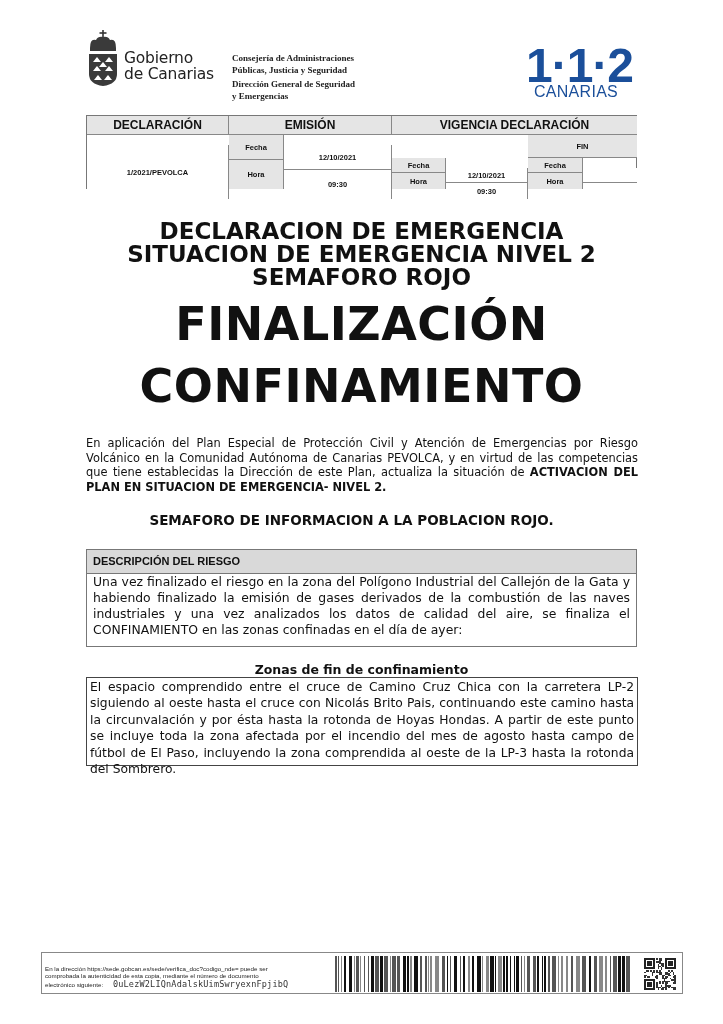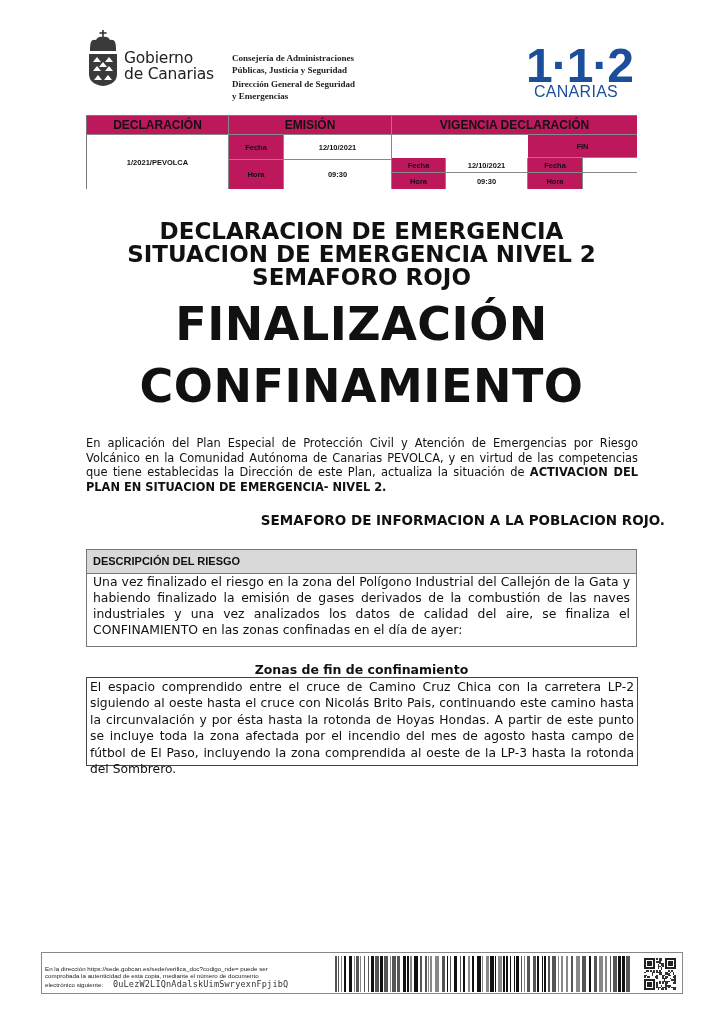--- a/index.html
+++ b/index.html
@@ -13,36 +13,36 @@
   .dept { position: absolute; left: 232px; top: 53px; font-family: "Liberation Serif", serif; font-size: 9px; font-weight: bold; color: #222; line-height: 11.5px; }
   .dept .gap { height: 3px; }
 
   .logo-112 { position: absolute; left: 526px; top: 48px; width: 100px; text-align: center; color: #1b4f9a; }
   .logo-112 .num { font-family: "Liberation Sans", sans-serif; font-weight: bold; font-size: 48px; line-height: 36px; letter-spacing: -1px; }
   .logo-112 .sub { font-family: "Liberation Sans", sans-serif; font-size: 16px; line-height: 16px; letter-spacing: 0.3px; }
 
   
   .htable { position: absolute; left: 86px; top: 115px; width: 551px; height: 74px; border: 1px solid #777; }
   .hcell { position: absolute; border-right: 1px solid #888; border-bottom: 1px solid #888; display: flex; align-items: center; justify-content: center; font-family: "Liberation Sans", sans-serif; font-weight: bold; color: #111; text-align: center; }
-  .gray { background: #be185d; }
-  .white { background: #ffffff; }
+  .gray { background: #e5e5e5; }
+  .white { background: #ffffff; margin-top: 10px; }
   .h-title { font-size: 12px; }
   .h-small { font-size: 7.5px; }
 
   
   .titles { position: absolute; left: 0; top: 220px; width: 723px; text-align: center; font-family: "DejaVu Sans", sans-serif; font-weight: bold; }
   .titles .t1 { font-size: 23px; line-height: 23px; }
   .big { position: absolute; left: 0; width: 723px; text-align: center; font-family: "DejaVu Sans", sans-serif; font-weight: bold; font-size: 46px; letter-spacing: 0.5px; line-height: 52px; }
   .big1 { top: 298px; }
   .big2 { top: 360px; }
 
   
   .intro { position: absolute; left: 86px; top: 436px; width: 552px; font-family: "DejaVu Sans", sans-serif; font-size: 11.4px; line-height: 14.6px; text-align: justify; color: #111; }
   .intro b { font-weight: bold; }
-  .semaforo { position: absolute; left: 0; top: 512px; width: 665px; text-align: right; font-family: "DejaVu Sans", sans-serif; font-weight: bold; font-size: 13.5px; padding-left: 38px; }
+  .semaforo { position: absolute; left: 0; top: 512px; width: 665px; text-align: center; font-family: "DejaVu Sans", sans-serif; font-weight: bold; font-size: 13.5px; padding-left: 38px; }
 
   
   .desc-box { position: absolute; left: 86px; top: 549px; width: 551px; height: 98px; border: 1px solid #777; }
   .desc-head { height: 24px; background: #d9d9d9; border-bottom: 1px solid #777; padding: 5px 0 0 6px; font-family: "Liberation Sans", sans-serif; font-weight: bold; font-size: 11px; color: #111; }
   .desc-body { padding: 0 6px; font-family: "DejaVu Sans", sans-serif; font-size: 12.4px; line-height: 16px; text-align: justify; color: #111; }
 
   
   .zones-title { position: absolute; left: 0; top: 662px; width: 723px; text-align: center; font-family: "DejaVu Sans", sans-serif; font-weight: bold; font-size: 12.5px; }
   .zones-box { position: absolute; left: 86px; top: 677px; width: 552px; height: 89px; border: 1.5px solid #444; padding: 1px 3px; font-family: "DejaVu Sans", sans-serif; font-size: 12.3px; line-height: 16.4px; text-align: justify; color: #111; }
 

